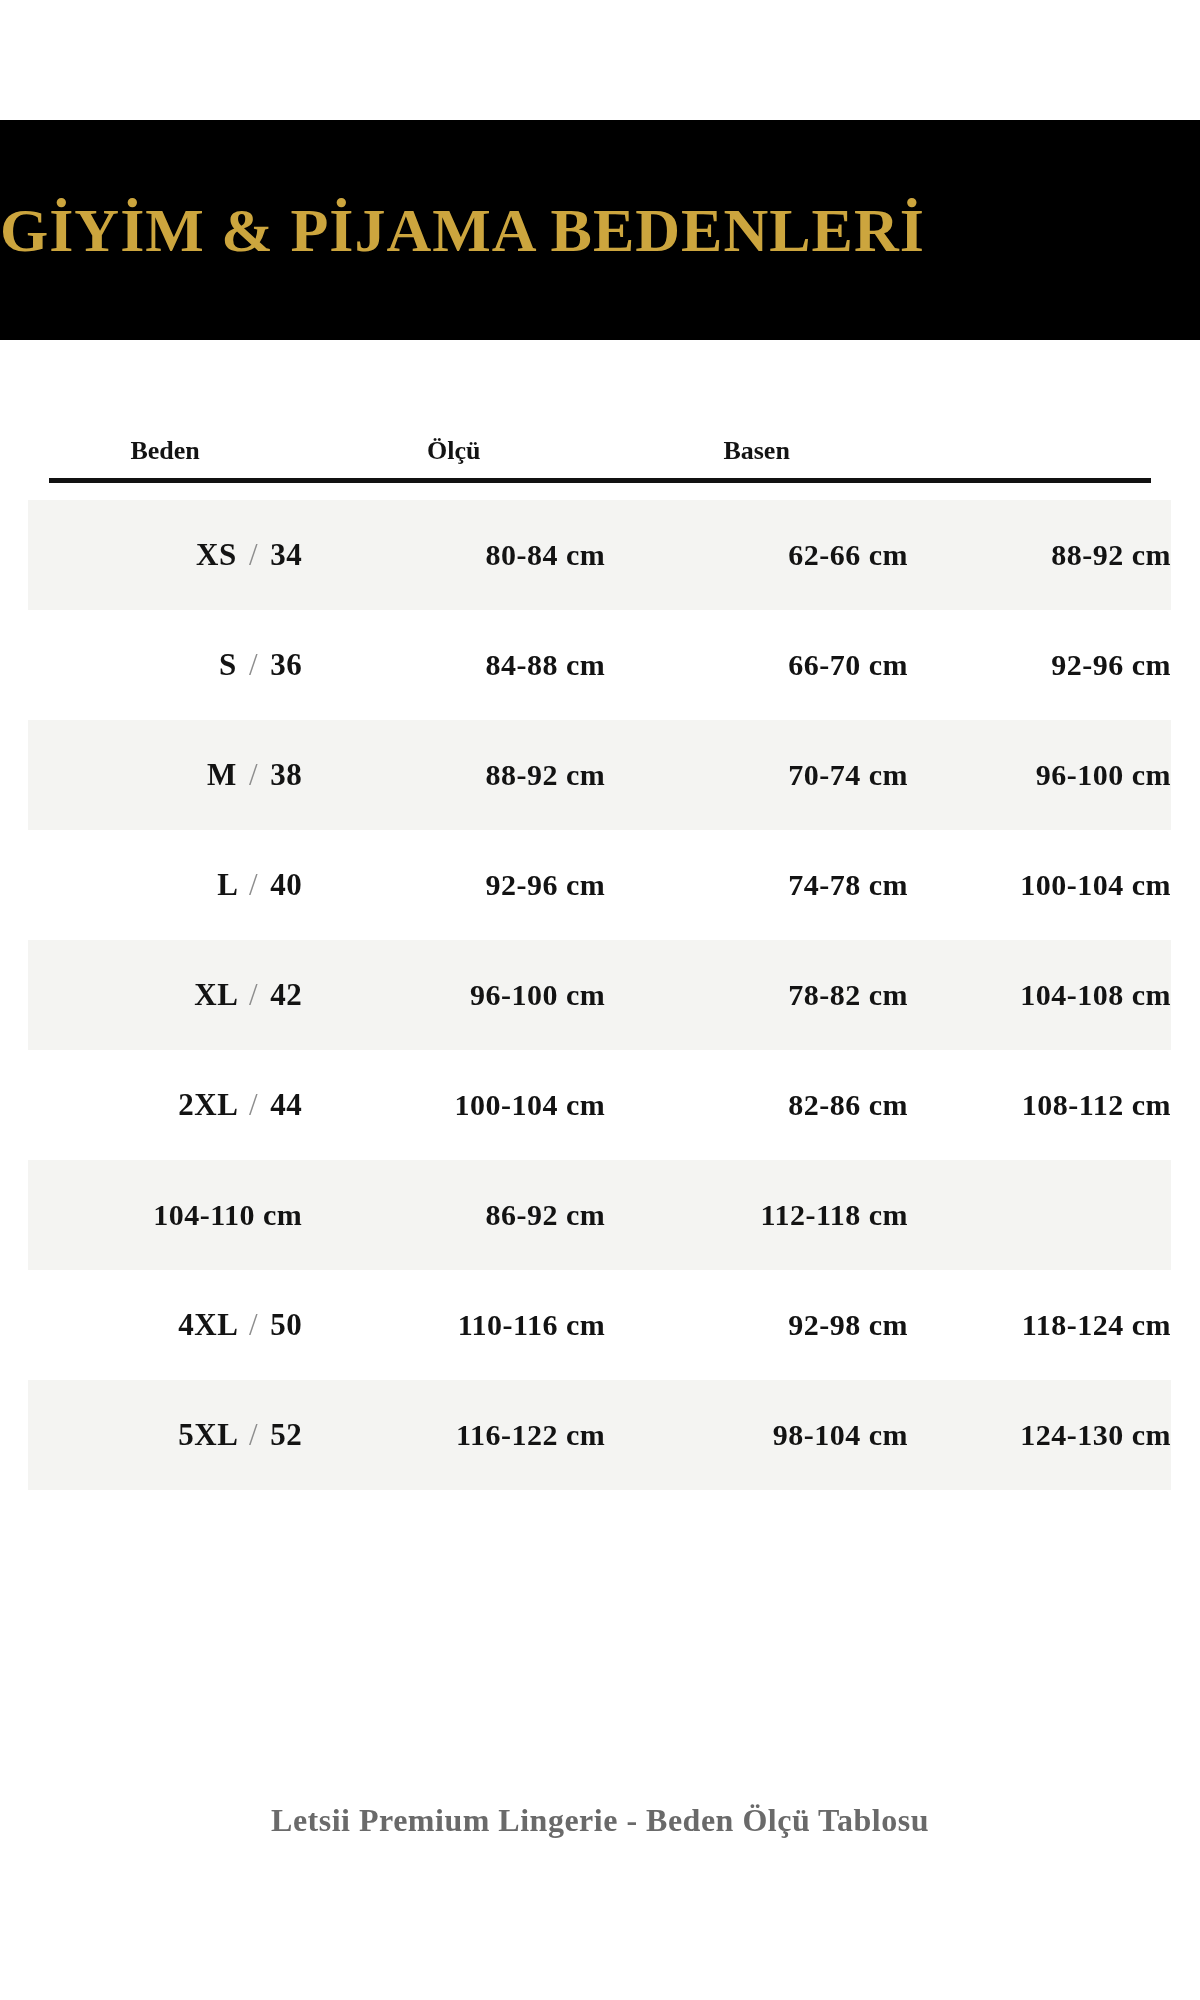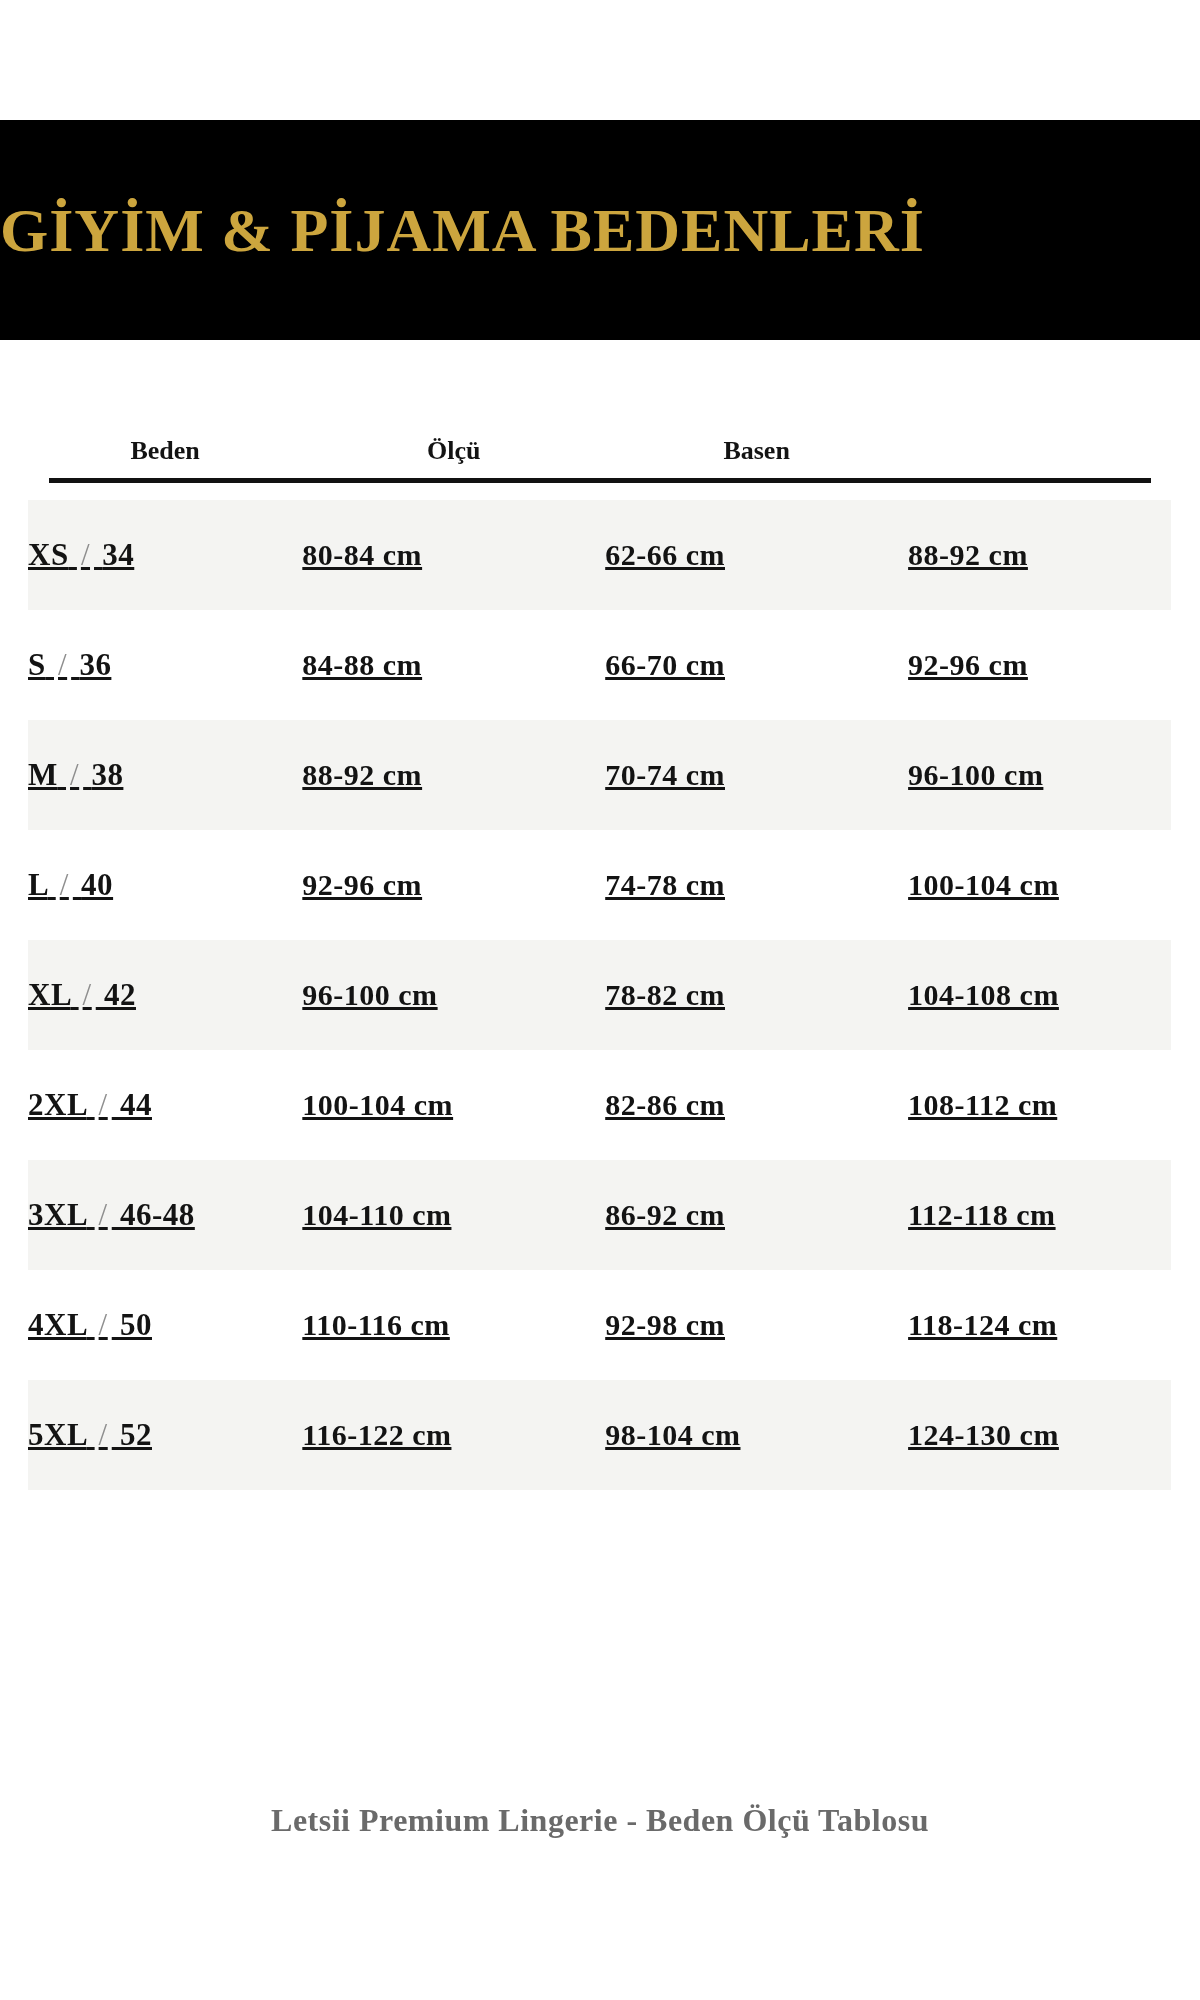--- a/index.html
+++ b/index.html
@@ -62,26 +62,25 @@
   }
   .tbody { margin-top: 17px; }
   .row {
     display: grid;
     grid-template-columns: 24% 26.5% 26.5% 23%;
     height: 110px;
     align-items: center;
   }
   .row.striped { background: var(--stripe-gray, #F4F4F2); }
   .cell {
-    text-align: left;
+    text-align: right;
     font-size: 30px;
     font-weight: 700;
     color: var(--text-black, #131313);
     letter-spacing: 0.5px;
-    text-decoration: underline;
   }
   .size-cell { font-size: 31px; }
   .slash {
     font-weight: 400;
     color: var(--separator-gray, #8E8E8E);
     padding: 0 4px;
   }
 
   
   .footer {
@@ -146,21 +145,20 @@
           <div class="cell">78-82 cm</div>
           <div class="cell">104-108 cm</div>
         </div>
         <div class="row">
           <div class="cell size-cell"><span>2XL</span> <span class="slash">/</span> <span>44</span></div>
           <div class="cell">100-104 cm</div>
           <div class="cell">82-86 cm</div>
           <div class="cell">108-112 cm</div>
         </div>
         <div class="row striped">
-          <div class="cell size-cell"><span>3XL</span> <span class="slash">/</span> <span>46-48</span></div>
           <div class="cell">104-110 cm</div>
           <div class="cell">86-92 cm</div>
           <div class="cell">112-118 cm</div>
         </div>
         <div class="row">
           <div class="cell size-cell"><span>4XL</span> <span class="slash">/</span> <span>50</span></div>
           <div class="cell">110-116 cm</div>
           <div class="cell">92-98 cm</div>
           <div class="cell">118-124 cm</div>
         </div>

